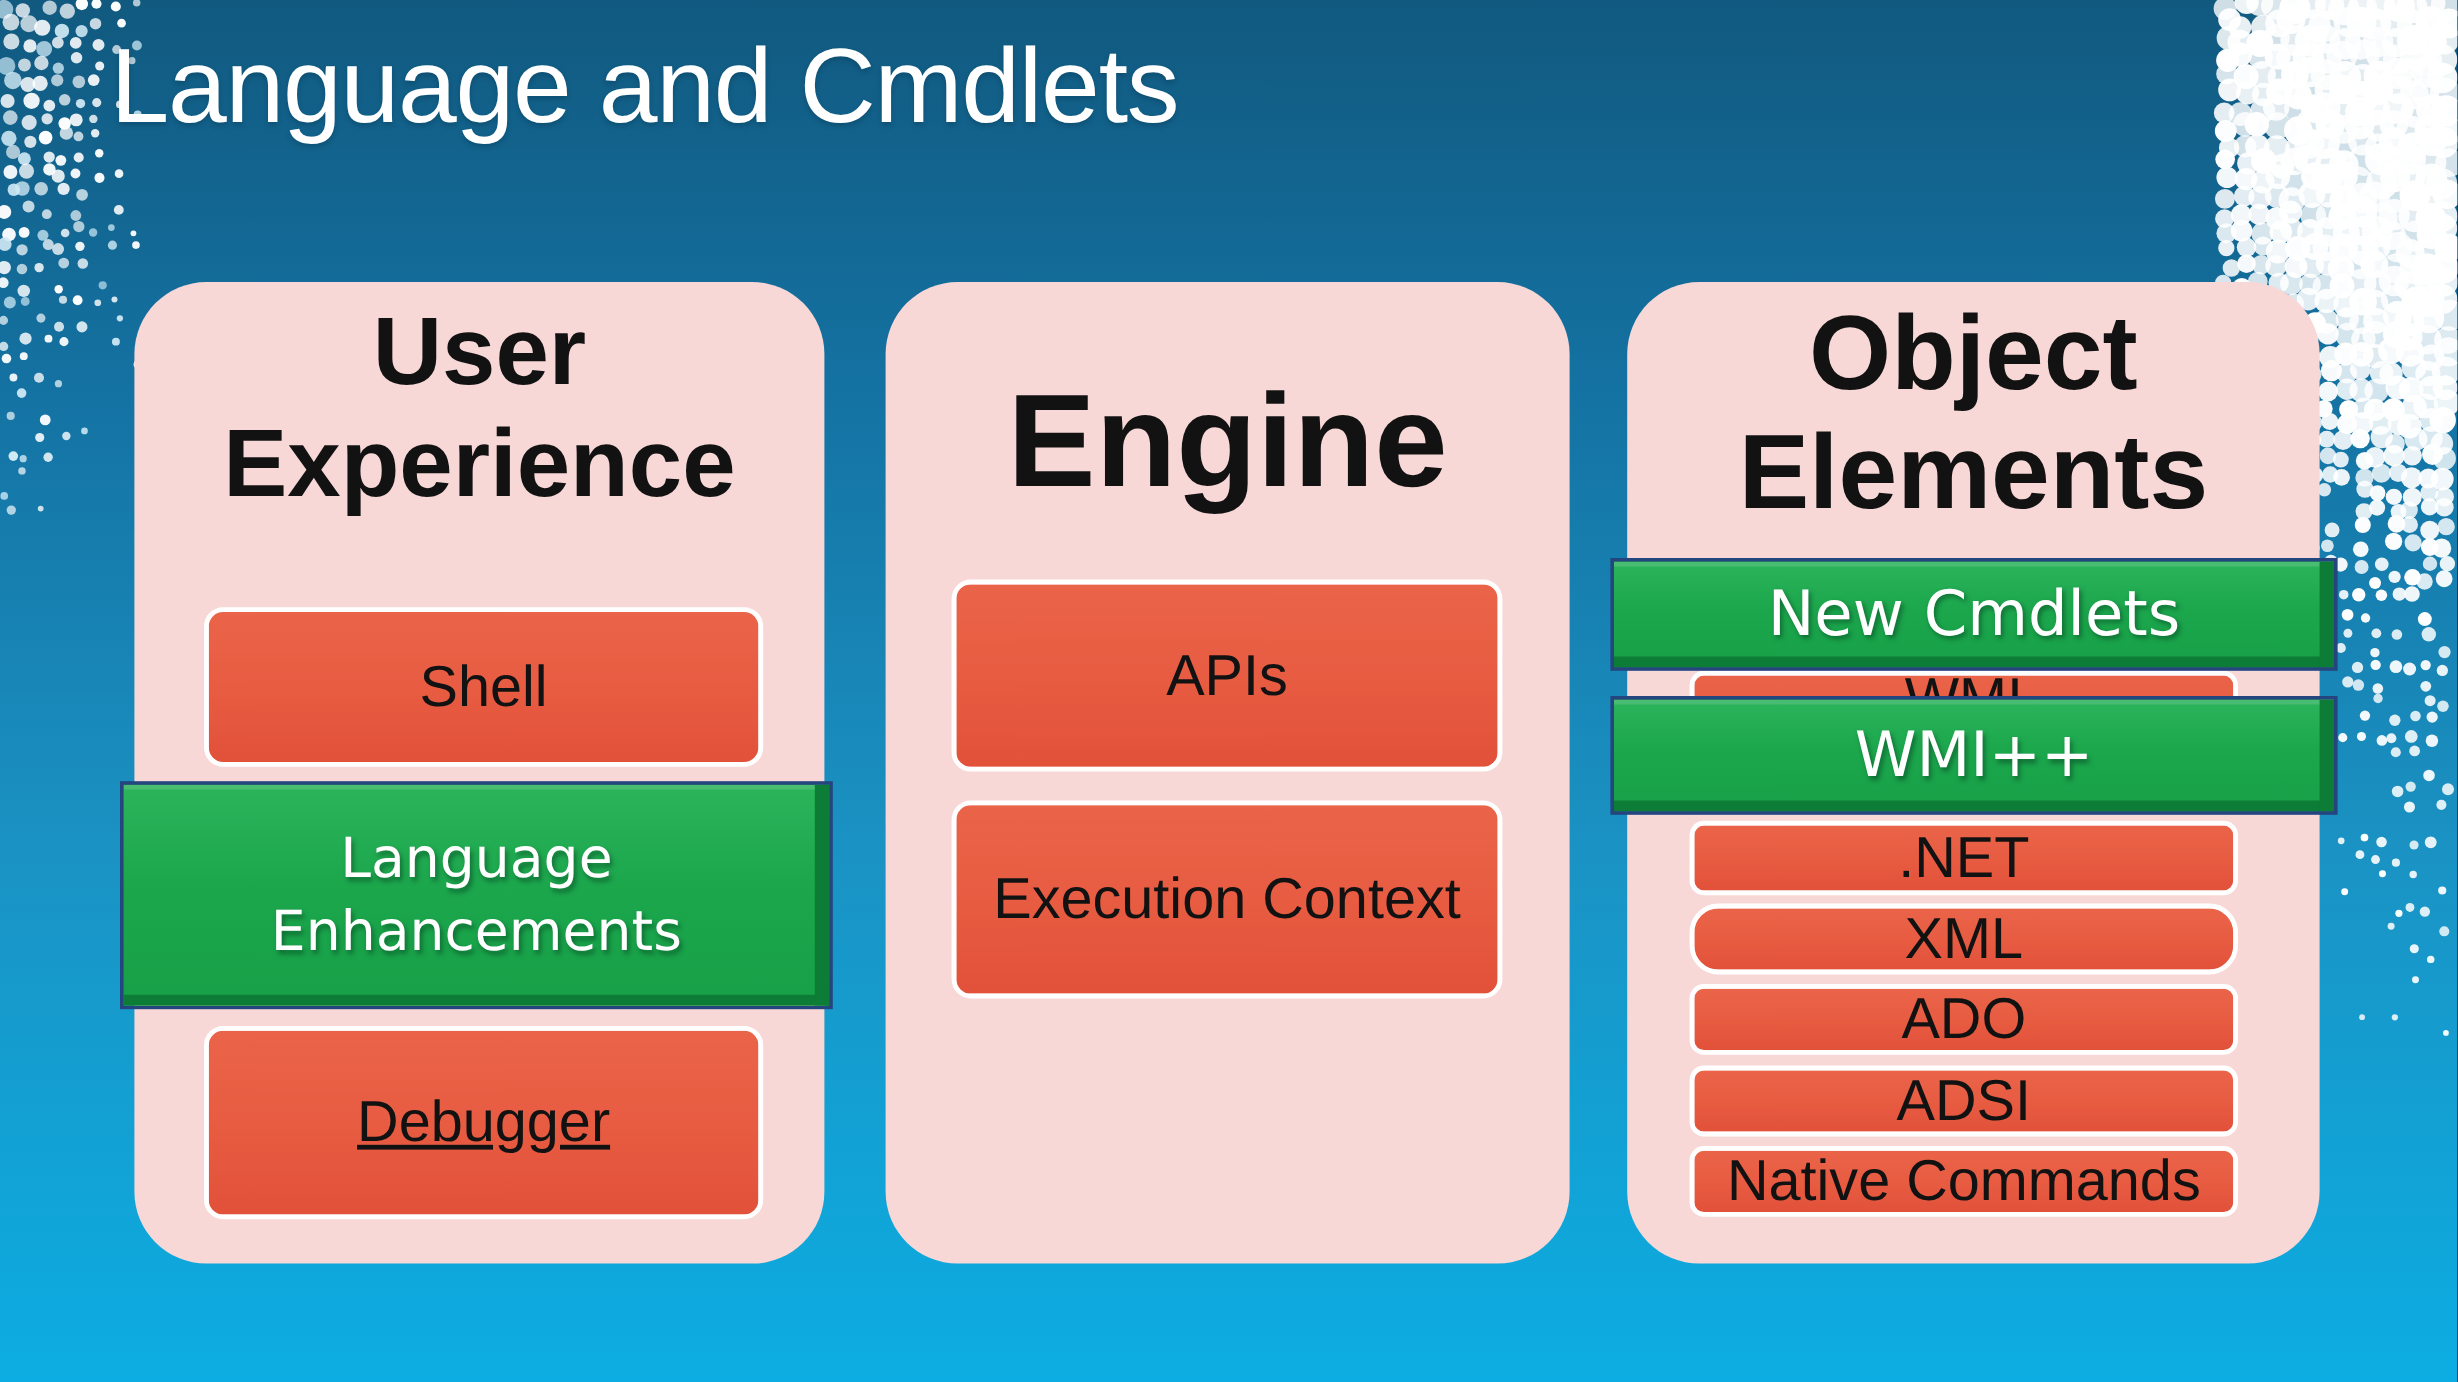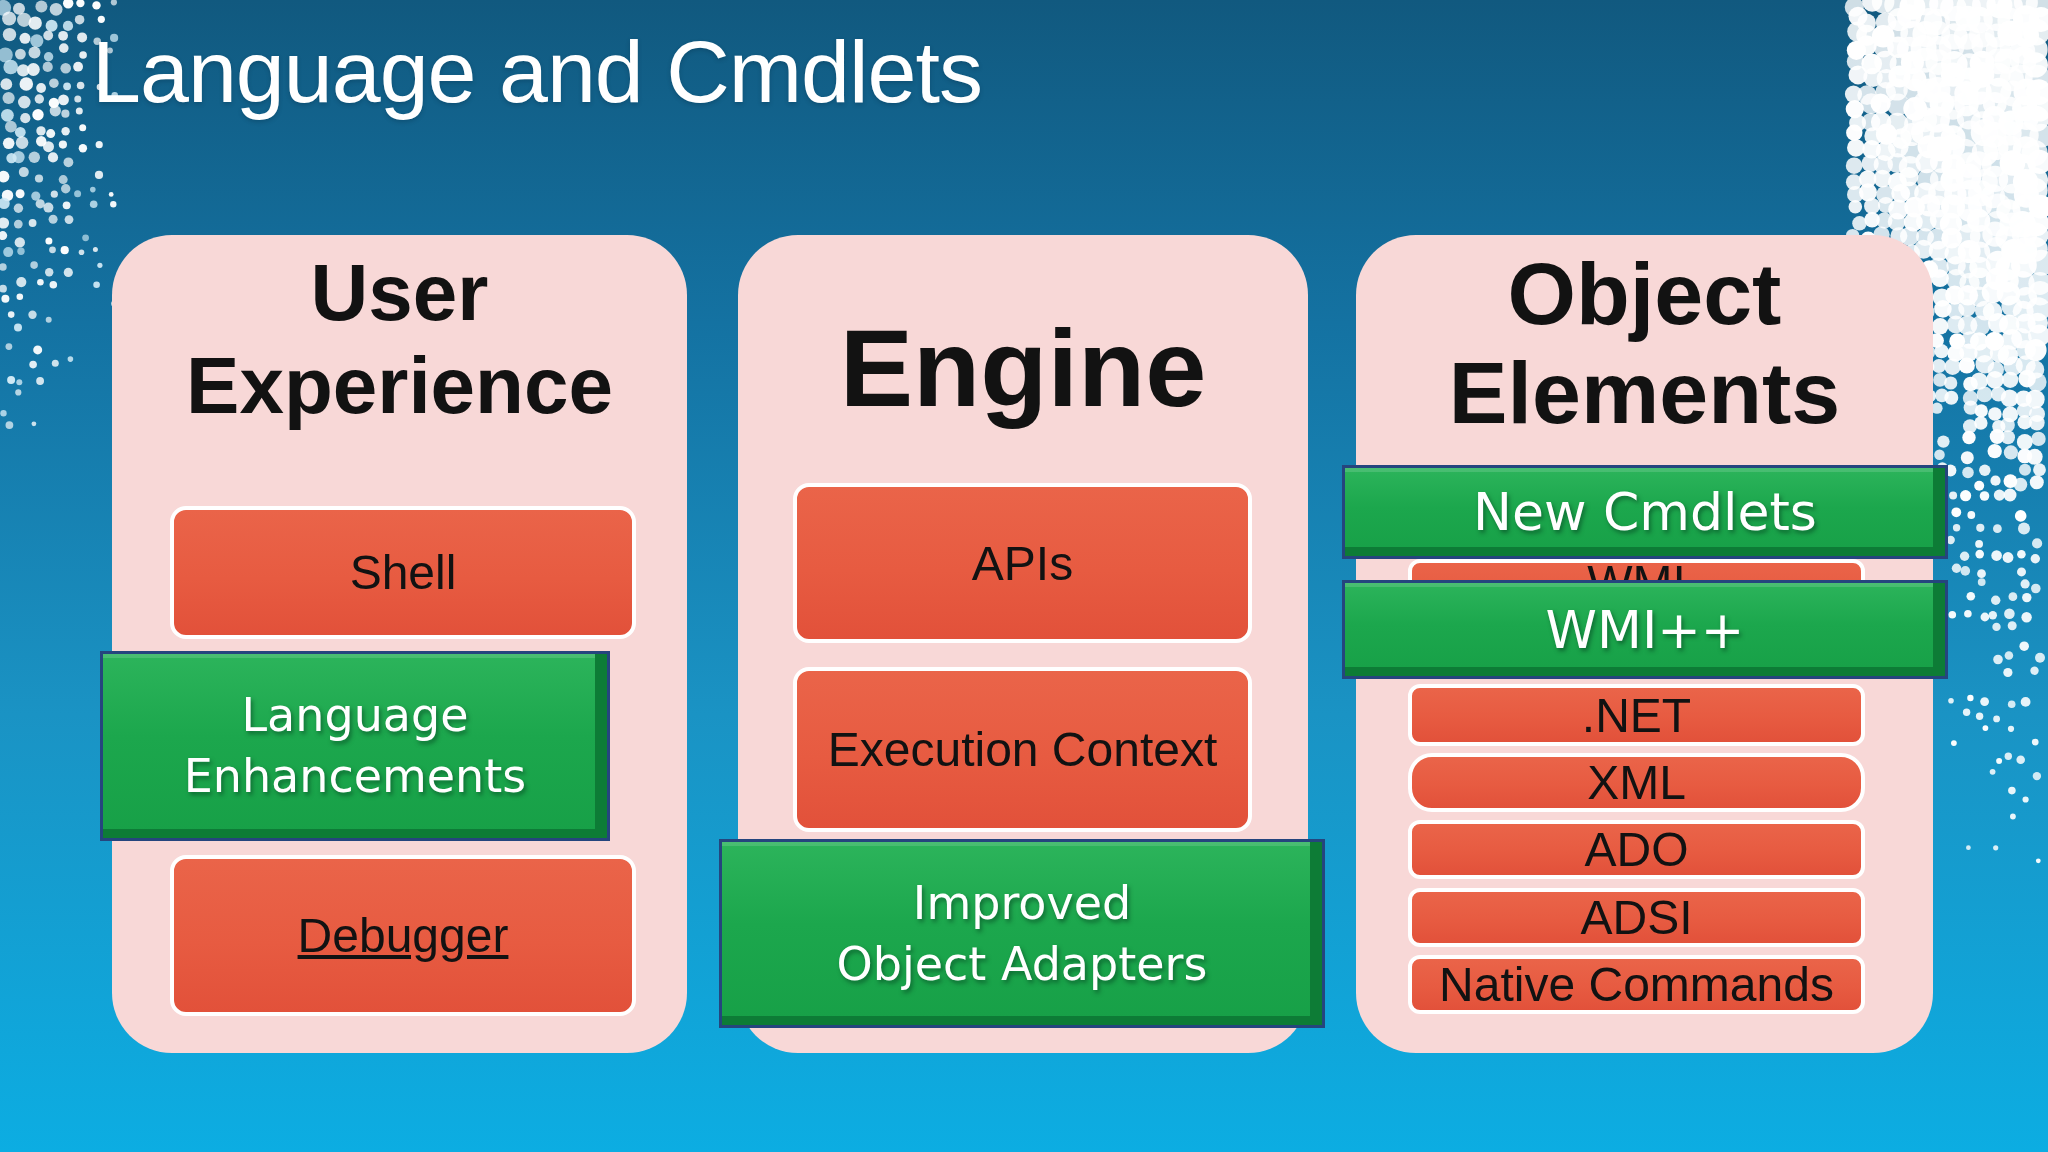--- a/index.html
+++ b/index.html
@@ -65,21 +65,21 @@
     box-shadow:0 0 0 3px var(--banner-outline-navy,#25457e),
                inset -12px 0 0 var(--banner-green-dark,#0d7c36),
                inset 0 -9px 0 var(--banner-green-dark,#0d7c36),
                inset 0 4px 0 rgba(255,255,255,.14);
     display:flex;align-items:center;justify-content:center;
     color:var(--banner-text,#fff);
     font-family:"DejaVu Sans",sans-serif;
     text-align:center;white-space:pre-line;
     text-shadow:2px 3px 4px rgba(0,50,25,.5);
   }
-  #banner-language-enhancements{left:103px;top:654px;width:504px;height:184px;font-size:46px;line-height:1.32;}
+  #banner-language-enhancements{left:103px;top:654px;width:588px;height:184px;font-size:46px;line-height:1.32;}
   #banner-improved-object-adapters{left:722px;top:842px;width:600px;height:183px;font-size:46px;line-height:1.32;}
   #banner-new-cmdlets{left:1345px;top:468px;width:600px;height:88px;font-size:52px;}
   #banner-wmi-plus-plus{left:1345px;top:583px;width:600px;height:93px;font-size:52px;}
 </style>
 </head>
 <body>
 
 <div class="slide">
 
   <svg class="dots" viewBox="0 0 2048 1152" xmlns="http://www.w3.org/2000/svg">
@@ -777,18 +777,16 @@
 
   <div class="redbox small" id="box-wmi">WMI</div>
   <div class="redbox small" id="box-dotnet">.NET</div>
   <div class="redbox small" id="box-xml">XML</div>
   <div class="redbox small" id="box-ado">ADO</div>
   <div class="redbox small" id="box-adsi">ADSI</div>
   <div class="redbox small" id="box-native-commands">Native Commands</div>
 
   <div class="banner" id="banner-language-enhancements">Language
 Enhancements</div>
-  <div class="banner" id="banner-improved-object-adapters">Improved
-Object Adapters</div>
   <div class="banner" id="banner-new-cmdlets">New Cmdlets</div>
   <div class="banner" id="banner-wmi-plus-plus">WMI++</div>
 
 </div>
 
 </body></html>

